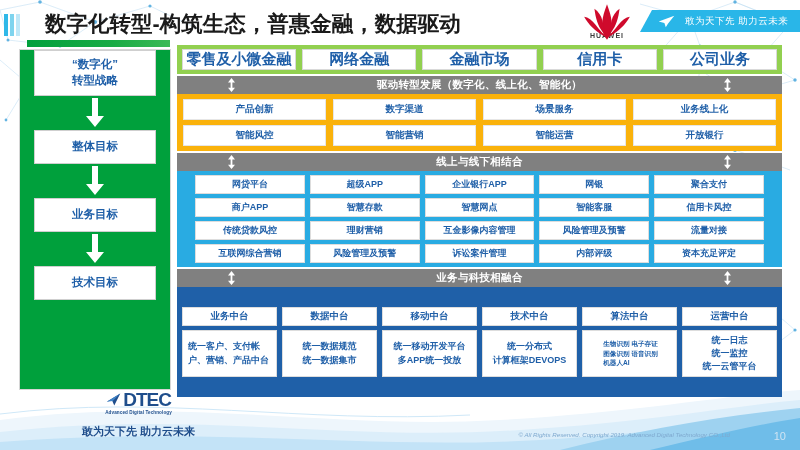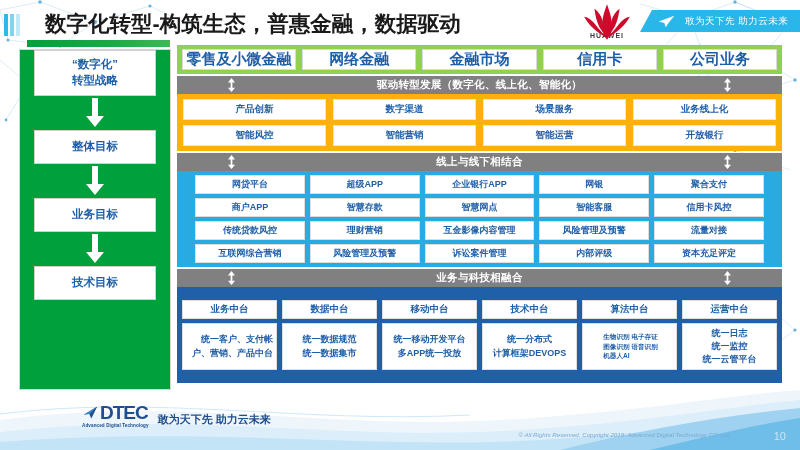--- a/index.html
+++ b/index.html
@@ -104,39 +104,39 @@
   }
 
   
   .blue-band { background: #29abe2; padding: 4px 18px; display: flex; flex-direction: column; gap: 4px; }
   .blue-band .band-line { gap: 5px; }
   .blue-band .cell {
     height: 19px; font-size: 9px; border: 1px solid #ddd;
   }
 
   
-  .dblue-band { background: #1f60a8; padding: 13px 5px; }
+  .dblue-band { background: #1f60a8; padding: 20px 5px; }
   .dblue-grid { display: flex; gap: 5px; }
   .dblue-col { flex: 1; display: flex; flex-direction: column; gap: 4px; }
   .dblue-col .head {
     background: #ffffff; border: 1px solid #ddd; height: 19px;
     display: flex; align-items: center; justify-content: center;
     color: #1f5fa8; font-size: 9.5px; font-weight: bold; white-space: nowrap;
   }
   .dblue-col .body {
     background: #ffffff; border: 1px solid #ddd; height: 47px;
     display: flex; align-items: center; justify-content: center; text-align: center;
     color: #1f5fa8; font-size: 9px; font-weight: bold; line-height: 1.45; padding: 0 3px;
   }
   .dblue-col .body.small { font-size: 6.6px; line-height: 1.5; text-align: left; padding-left: 5px; }
-  .dblue-col .body.left { text-align: right; padding-left: 5px; }
+  .dblue-col .body.left { text-align: left; padding-left: 5px; }
 
   
   .footer-wave { position: absolute; left: 0; bottom: 0; width: 800px; height: 60px; z-index: 2; }
-  .dtec { position: absolute; left: 82px; bottom: 22px; z-index: 6; display: flex; align-items: flex-end; gap: 9px; }
+  .dtec { position: absolute; left: 82px; bottom: 10px; z-index: 6; display: flex; align-items: center; gap: 9px; flex-direction: column; }
   .dtec-logo { position: relative; }
   .dtec-word { font-size: 19px; font-weight: bold; color: #1f4e8c; letter-spacing: -1px; line-height: 1; }
   .dtec-sub { font-size: 4.6px; color: #1f4e8c; letter-spacing: .1px; margin-top: 1px; font-weight: bold; }
   .dtec-slogan { font-size: 11px; font-weight: bold; color: #1f4e8c; padding-bottom: 1px; white-space: nowrap; }
   .copyright {
     position: absolute; right: 70px; bottom: 12px; z-index: 6;
     font-size: 6.2px; color: #7fa9cf; font-style: italic; white-space: nowrap;
   }
   .pagenum {
     position: absolute; right: 14px; bottom: 8px; z-index: 6;

